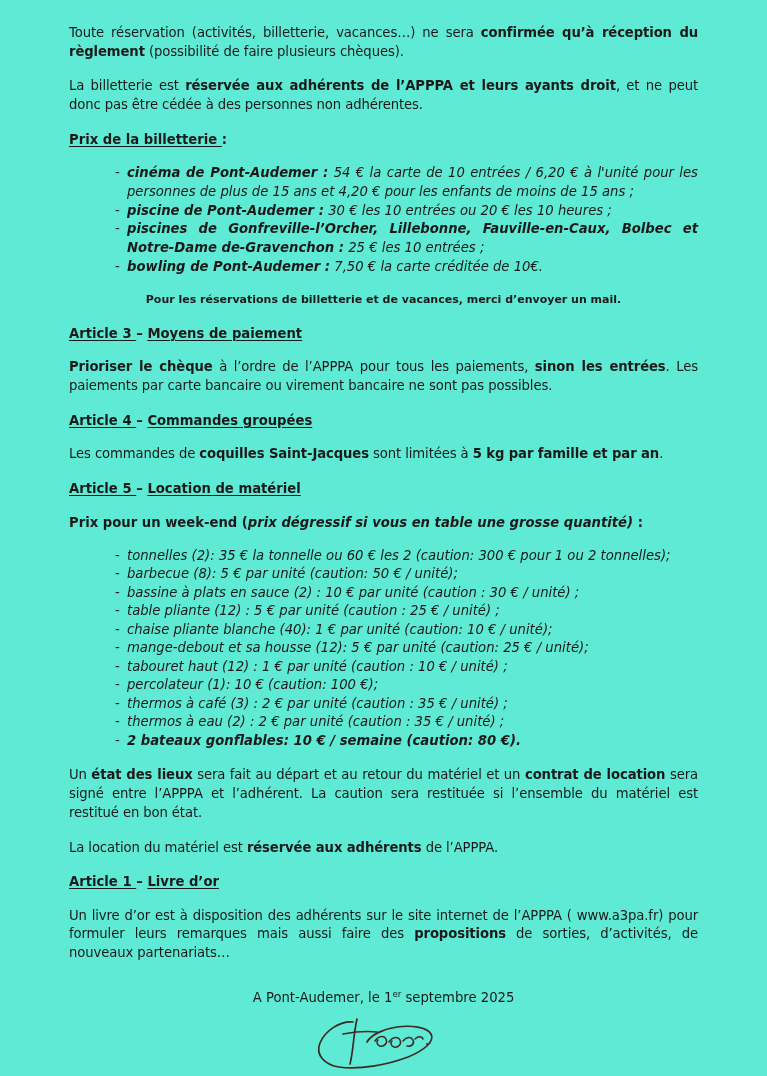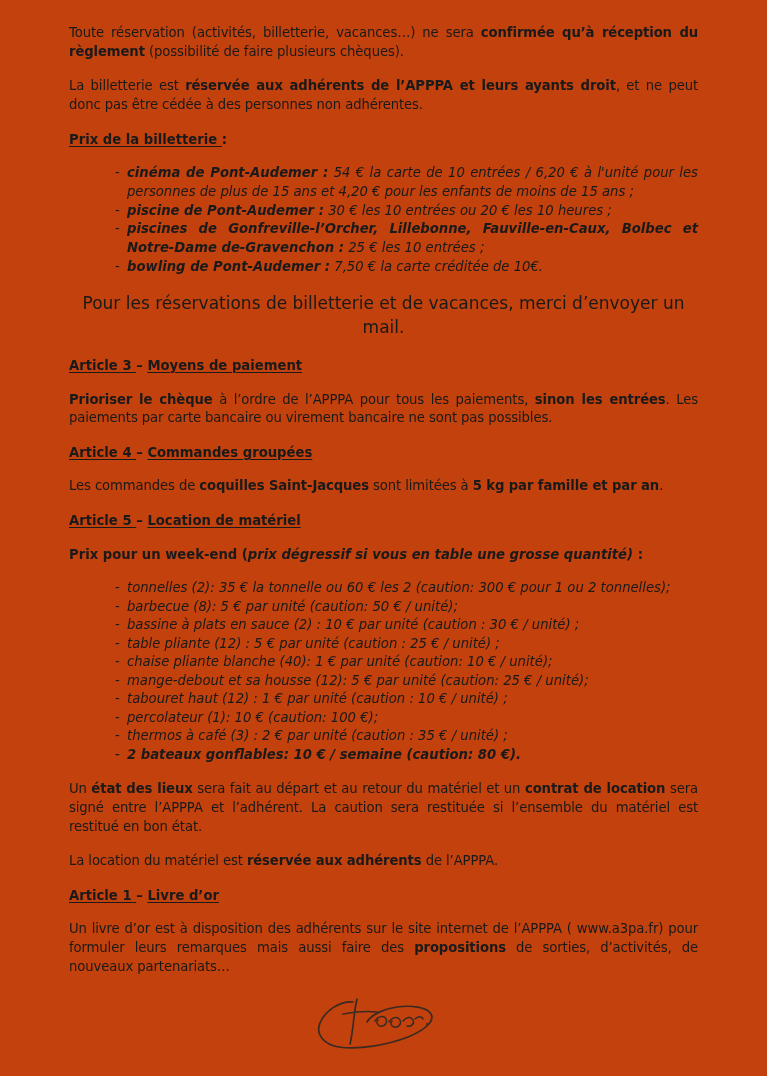--- a/index.html
+++ b/index.html
@@ -15,21 +15,21 @@
     font-family: "DejaVu Sans", "Liberation Sans", sans-serif;
     color: #1a1a1a;
     overflow: hidden;
   }
 
   .page {
     position: absolute;
     left: 0; top: 0;
     width: 767px;
     height: 1076px;
-    background: #c2410c;
+    background: #5eead4;
   }
 
   .content {
     position: absolute;
     left: 69px;
     top: 24px;
     width: 629px;
   }
 
   
@@ -54,22 +54,22 @@
   }
   .heading .u {
     text-decoration: underline;
     text-underline-offset: 2px;
     text-decoration-thickness: 1.3px;
   }
   .heading .dash { text-decoration: none; }
 
   
   .centered-bold {
-    font-size: 17px;
-    font-weight: normal;
+    font-size: 11px;
+    font-weight: bold;
     text-align: center;
     margin: 0 0 17px 0;
     line-height: 1.4;
   }
 
   
   .blist {
     list-style: none;
     margin: 0 0 16px 0;
     padding: 0 0 0 46px;
@@ -150,32 +150,33 @@
     <ul class="blist compact">
       <li><span class="dashmark">-</span><span>tonnelles (2): 35 € la tonnelle ou 60 € les 2 (caution: 300 € pour 1 ou 2 tonnelles);</span></li>
       <li><span class="dashmark">-</span><span>barbecue (8): 5 € par unité (caution: 50 € / unité);</span></li>
       <li><span class="dashmark">-</span><span>bassine à plats en sauce (2) : 10 € par unité (caution : 30 € / unité) ;</span></li>
       <li><span class="dashmark">-</span><span>table pliante (12) : 5 € par unité (caution : 25 € / unité) ;</span></li>
       <li><span class="dashmark">-</span><span>chaise pliante blanche (40): 1 € par unité (caution: 10 € / unité);</span></li>
       <li><span class="dashmark">-</span><span>mange-debout et sa housse (12):  5 € par unité (caution: 25 € / unité);</span></li>
       <li><span class="dashmark">-</span><span>tabouret haut (12) : 1 € par unité (caution : 10 € / unité) ;</span></li>
       <li><span class="dashmark">-</span><span>percolateur (1): 10 € (caution: 100 €);</span></li>
       <li><span class="dashmark">-</span><span>thermos à café (3) : 2 € par unité (caution : 35 € / unité) ;</span></li>
-      <li><span class="dashmark">-</span></li>
+      <li><span class="dashmark">-</span><span>thermos à eau (2) : 2 € par unité (caution : 35 € / unité) ;</span></li>
       <li><span class="dashmark">-</span><span class="b">2 bateaux gonflables: 10 € / semaine (caution: 80 €).</span></li>
     </ul>
 
     <p class="para"><span>Un </span><span class="b">état des lieux</span><span> sera fait au départ et au retour du matériel et un </span><span class="b">contrat de location</span><span> sera signé entre l’APPPA et l’adhérent. La caution sera restituée si l’ensemble du matériel est restitué en bon état.</span></p>
 
     <p class="para"><span>La location du matériel est </span><span class="b">réservée aux adhérents</span><span> de l’APPPA.</span></p>
 
     <p class="heading"><span class="u">Article 1 </span><span class="dash">– </span><span class="u">Livre d’or</span></p>
 
     <p class="para"><span>Un livre d’or est à disposition des adhérents sur le site internet de l’APPPA ( www.a3pa.fr) pour formuler leurs remarques mais aussi faire des </span><span class="b">propositions</span><span> de sorties, d’activités, de nouveaux partenariats…</span></p>
 
+    <p class="signline"><span>A Pont-Audemer, le 1</span><sup>er</sup><span> septembre 2025</span></p>
 
     <div class="sig-wrap">
       <svg width="150" height="62" viewBox="0 0 150 62" aria-hidden="true">
         <g fill="none" stroke="#3a2a22" stroke-linecap="round" stroke-linejoin="round">
           <path d="M44 9 C30 8 16 18 11 30 C6 42 16 52 30 54 C50 57 78 52 99 44 C116 37 126 28 122 21 C118 14 102 12 88 14 C74 16 62 22 58 29" stroke-width="1.7"></path>
           <path d="M48 6 C46 14 45 24 44 33 C43 41 42 47 41 51" stroke-width="1.7"></path>
           <path d="M34 21 C45 19 58 18 68 19" stroke-width="1.6"></path>
           <path d="M66 28 C69 23 75 22 77 26 C79 30 75 34 71 33 C68 32 67 29 69 27" stroke-width="1.5"></path>
           <path d="M80 29 C83 24 89 23 91 27 C93 31 89 35 85 34 C82 33 81 30 83 28" stroke-width="1.5"></path>
           <path d="M94 28 C97 24 102 23 104 27 C106 31 102 34 98 33" stroke-width="1.5"></path>

